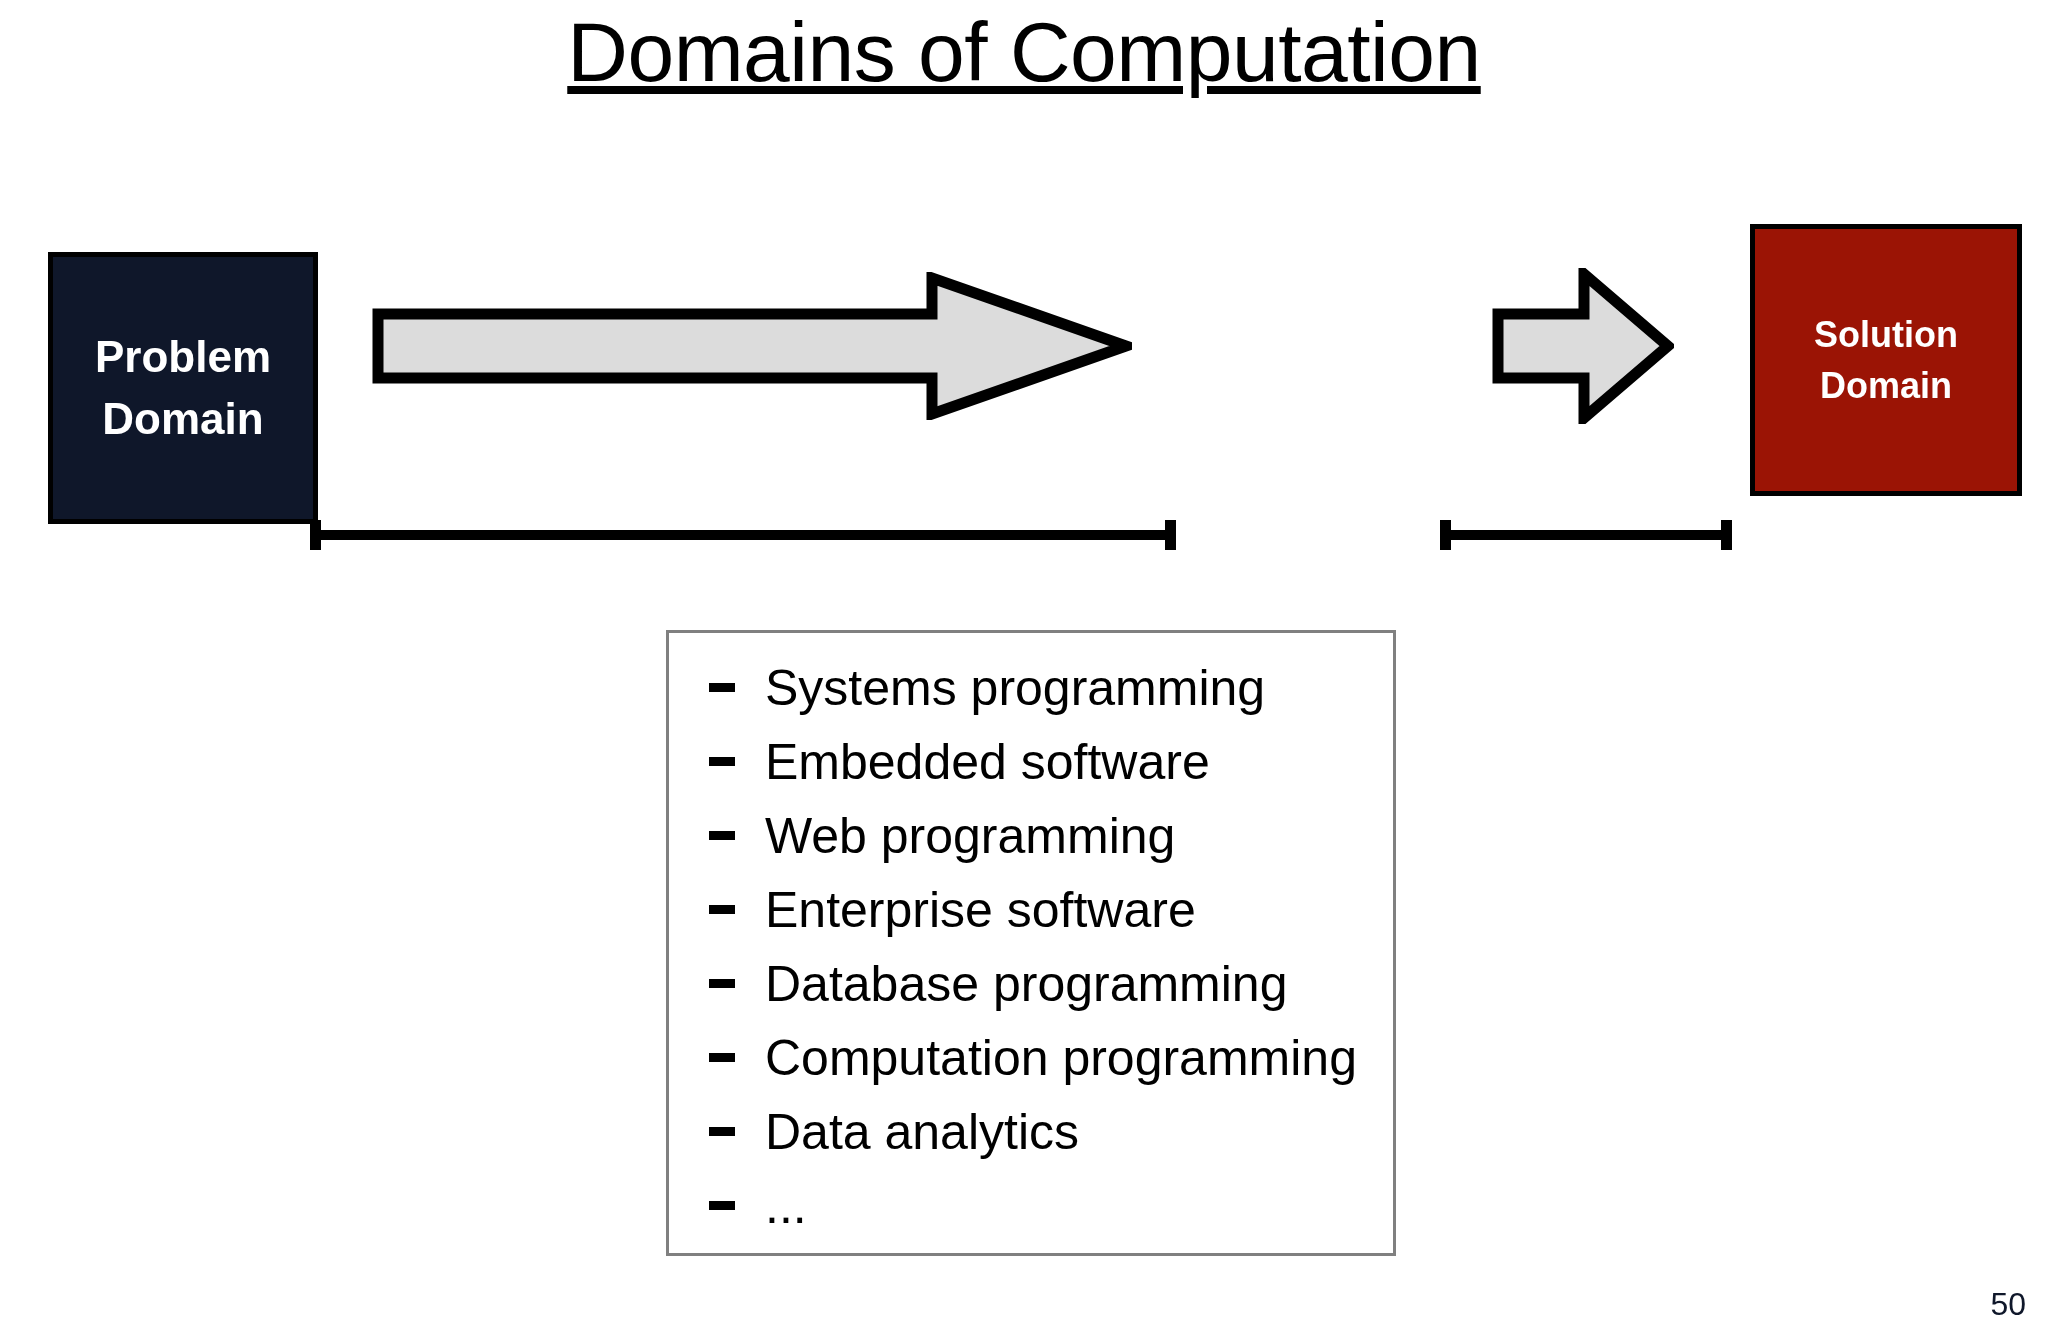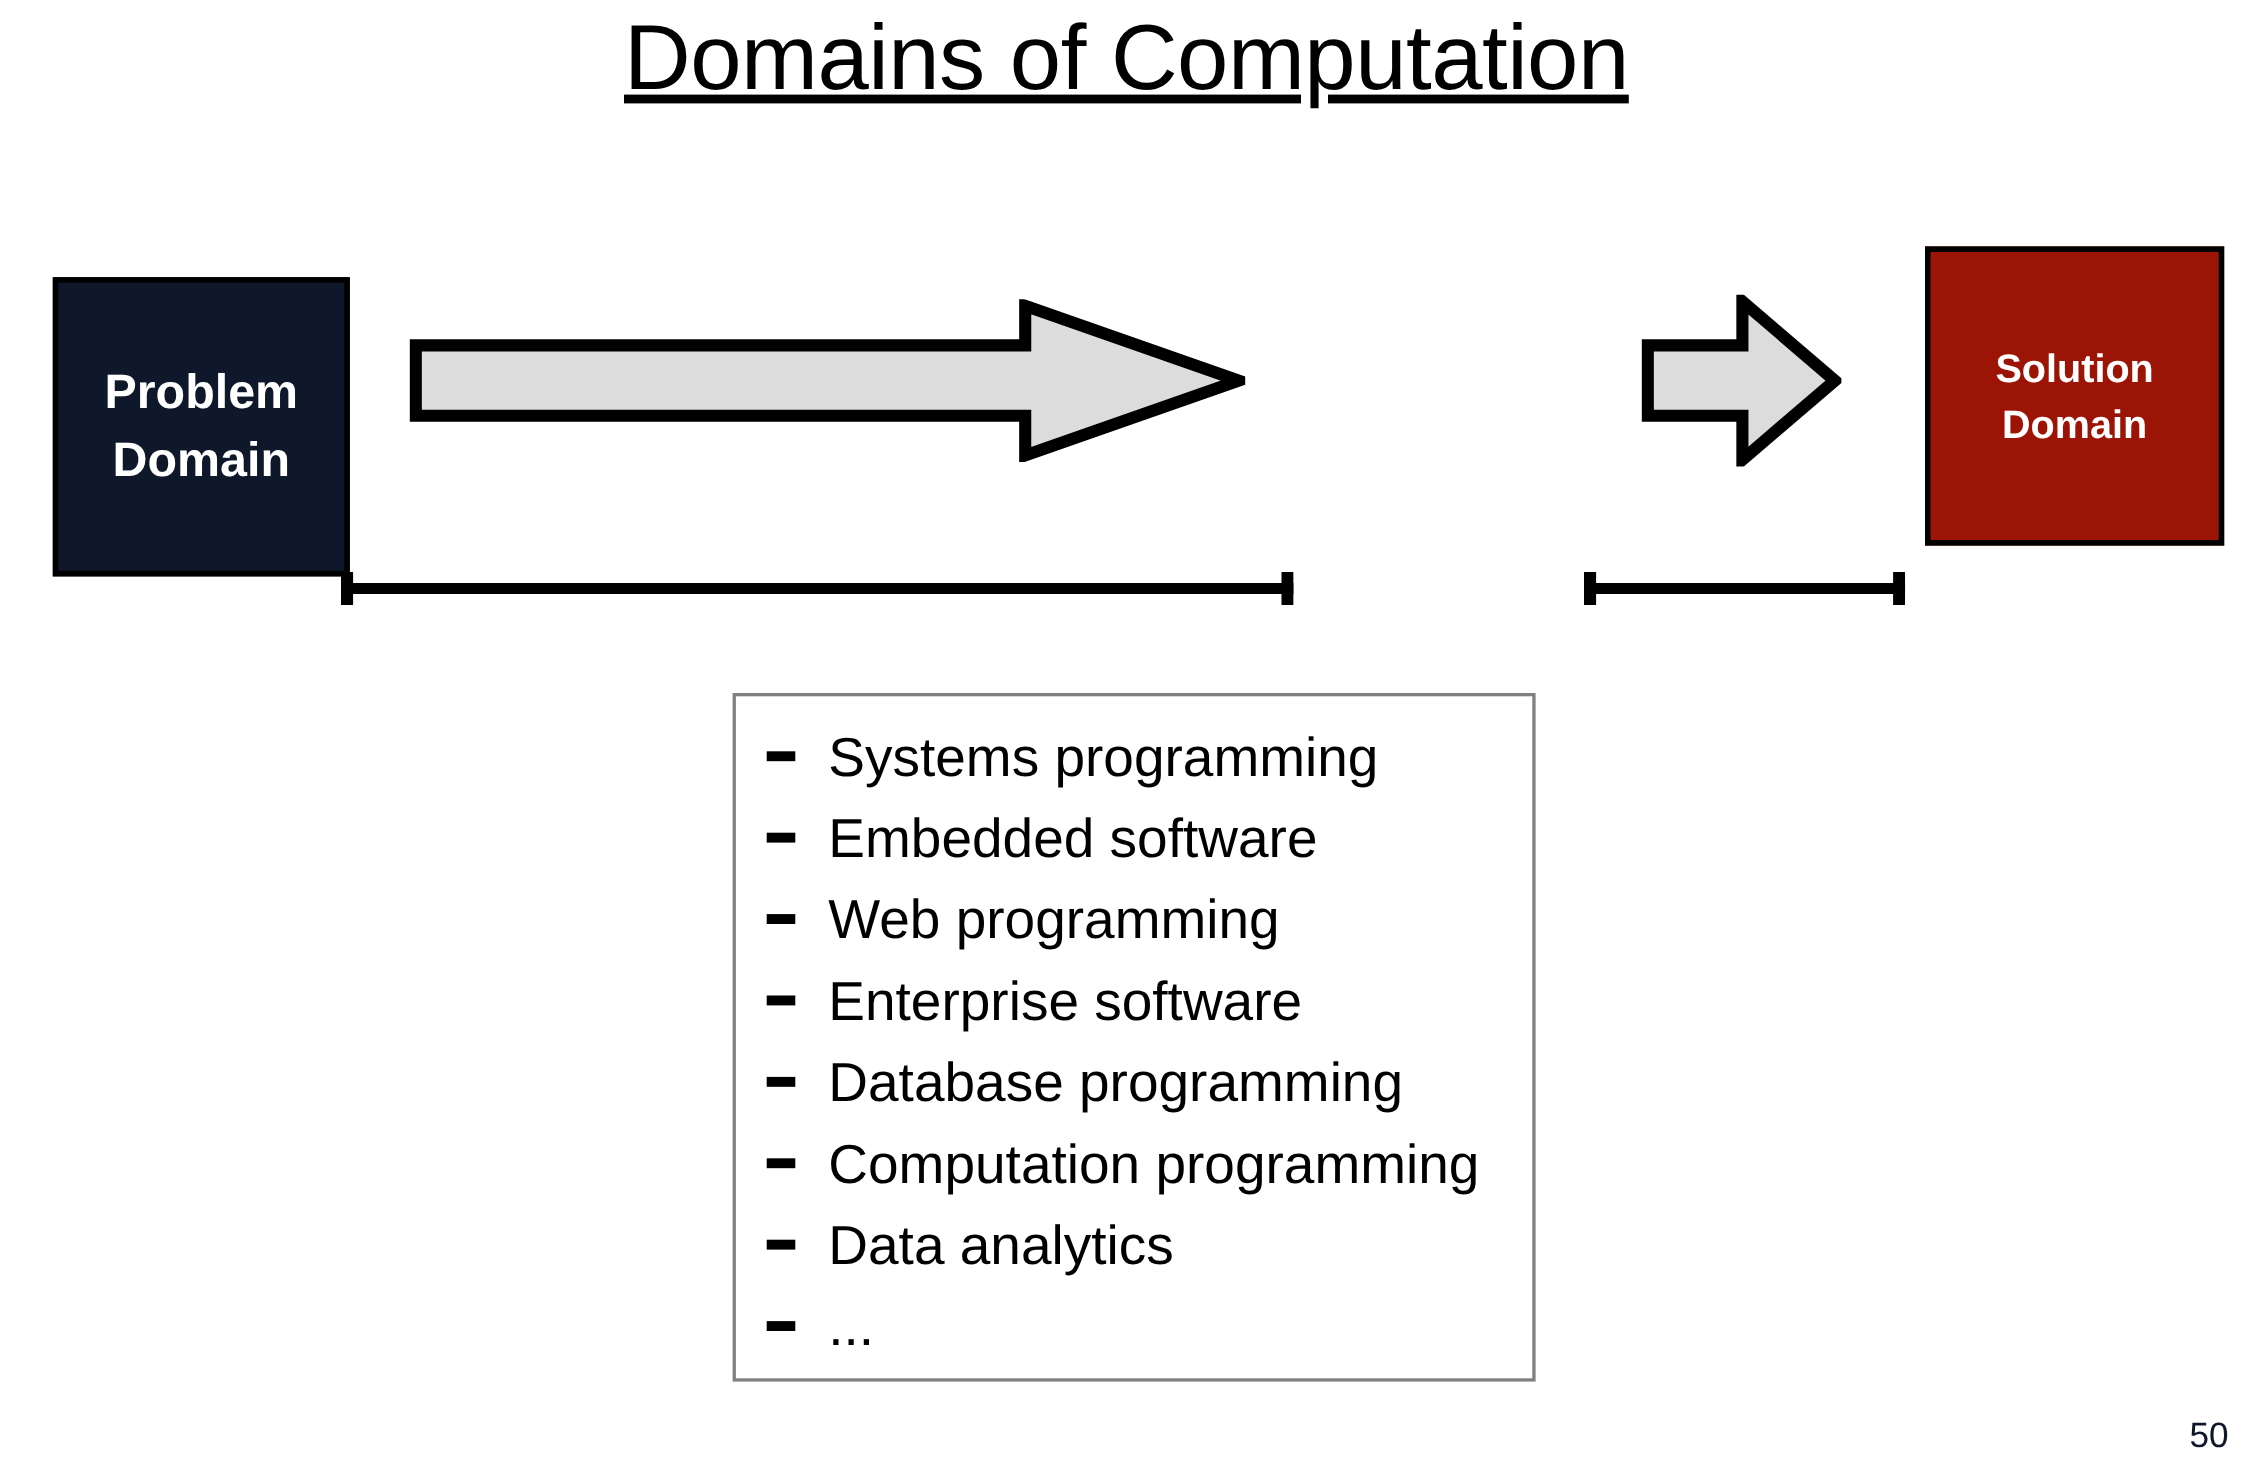--- a/index.html
+++ b/index.html
@@ -108,21 +108,21 @@
   
   #list-box {
     position: absolute;
     left: 666px;
     top: 630px;
     width: 730px;
     height: 626px;
     box-sizing: border-box;
     border: 3px solid #808080;
     background: #ffffff;
-    padding: 26px 0 0 0;
+    padding: 26px 0 0 12px;
   }
   #list-items {
     list-style: none;
     margin: 0;
     padding: 0;
   }
   #list-items li {
     display: flex;
     align-items: baseline;
     height: 74px;

